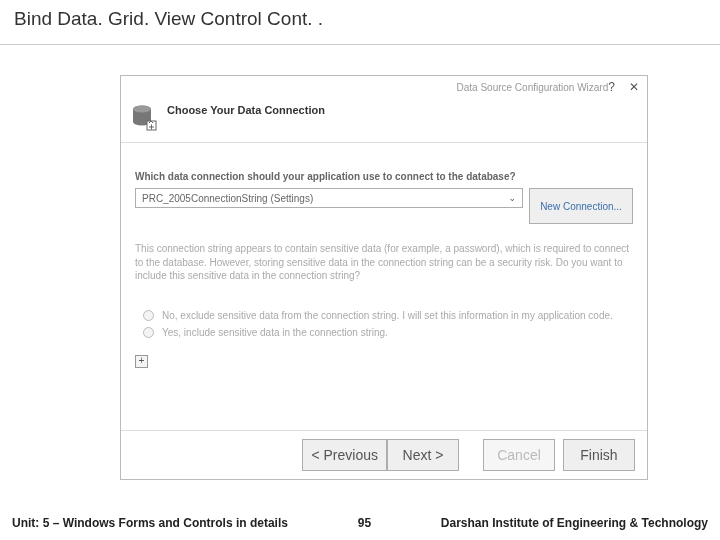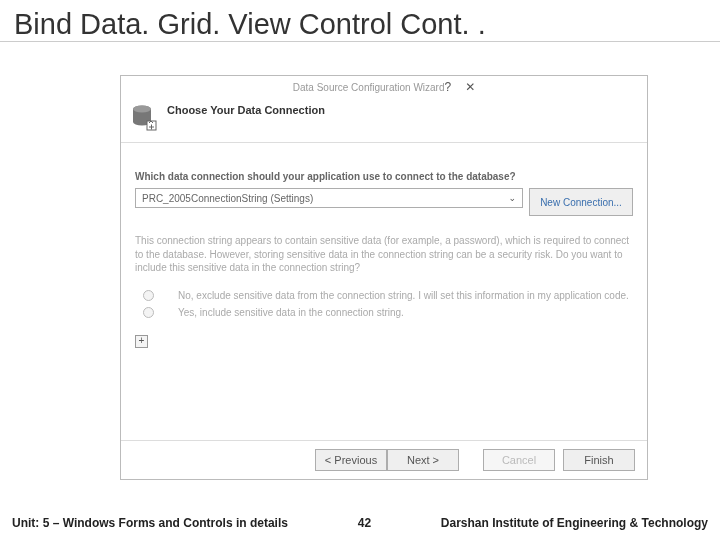--- a/index.html
+++ b/index.html
@@ -5,41 +5,41 @@
   * { box-sizing: border-box; margin: 0; padding: 0; }
   body {
     width: 720px;
     height: 540px;
     font-family: "Segoe UI", Tahoma, sans-serif;
     background: #fff;
     position: relative;
     overflow: hidden;
   }
   .slide-title {
-    font-size: 29px;
+    font-size: 19px;
     font-weight: 400;
     color: #333;
-    padding: 8px 14px 0 14px;
+    padding: 8px 14px 14px 14px;
     border-bottom: 1px solid #ccc;
   }
   .wizard-window {
     position: absolute;
     left: 120px;
     top: 75px;
     width: 528px;
     height: 405px;
     border: 1px solid #bbb;
     background: #fff;
     font-size: 10px;
     color: #888;
   }
   .titlebar {
     display: flex;
     align-items: center;
-    justify-content: center;
+    justify-content: flex-end;
     padding: 4px 8px;
     height: 22px;
   }
   .titlebar-left { color: #999; }
   .titlebar-right { display: flex; gap: 14px; align-items: center; }
   .help-icon, .close-icon {
     font-size: 12px;
     color: #555;
   }
   .header-row {
@@ -80,39 +80,39 @@
     align-items: center;
     justify-content: space-between;
     padding: 0 6px;
     font-size: 10px;
     color: #666;
     background: #fff;
   }
   .chev { font-size: 9px; color: #555; }
   .new-conn-btn {
     width: 104px;
-    height: 28px;
+    height: 36px;
     border: 1px solid #adadad;
     background: #efefef;
     color: #3a6fae;
     font-size: 10px;
     display: flex;
     align-items: center;
     justify-content: center;
   }
   .explain {
     font-size: 10px;
     line-height: 1.35;
     color: #aaa;
-    margin-bottom: 12px;
+    margin-bottom: 24px;
   }
   .radio-row {
     display: flex;
     align-items: center;
-    gap: 24px;
+    gap: 8px;
     font-size: 10px;
     color: #aaa;
     padding: 3px 0 3px 8px;
   }
   .radio {
     width: 11px; height: 11px;
     border: 1px solid #bbb;
     border-radius: 50%;
     background: #f4f4f4;
   }
@@ -141,25 +141,25 @@
     left: 0; right: 0;
     border-top: 1px solid #ddd;
     padding: 8px 12px;
     display: flex;
     justify-content: flex-end;
     gap: 8px;
     background: #fff;
   }
   .nav-group { display: flex; gap: 0; margin-right: 16px; }
   .wbtn {
-    height: 22px;
+    height: 32px;
     min-width: 72px;
     border: 1px solid #adadad;
     background: #efefef;
-    font-size: 11px;
+    font-size: 14px;
     color: #555;
     display: flex;
     align-items: center;
     justify-content: center;
     padding: 8px 8px;
   }
   .wbtn.disabled { color: #bbb; background: #f6f6f6; }
   .footer {
     position: absolute;
     bottom: 0;
@@ -237,15 +237,15 @@
       <div class="wbtn">&lt; Previous</div>
       <div class="wbtn">Next &gt;</div>
     </div>
     <div class="wbtn disabled">Cancel</div>
     <div class="wbtn">Finish</div>
   </div>
 </div>
 
 <div class="footer">
   <span>Unit: 5 – Windows Forms and Controls in details</span>
-  <span class="page">42</span>
+  <span class="page">95</span>
   <span>Darshan Institute of Engineering &amp; Technology</span>
 </div>
 
 </body></html>

